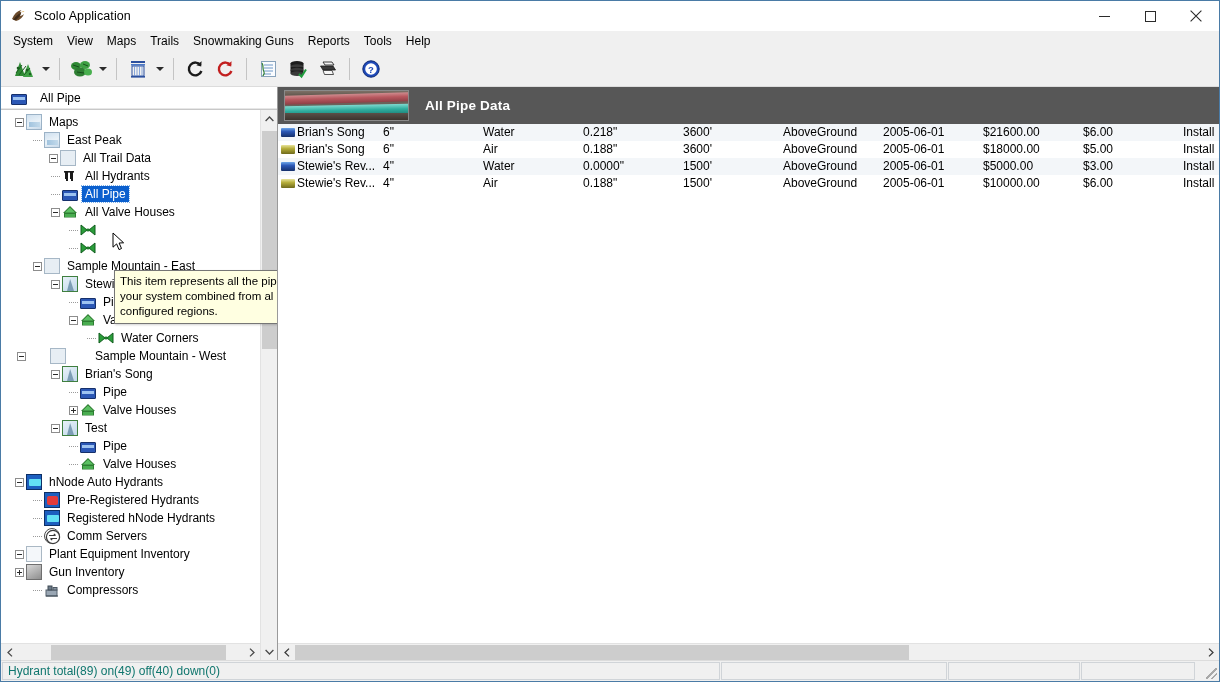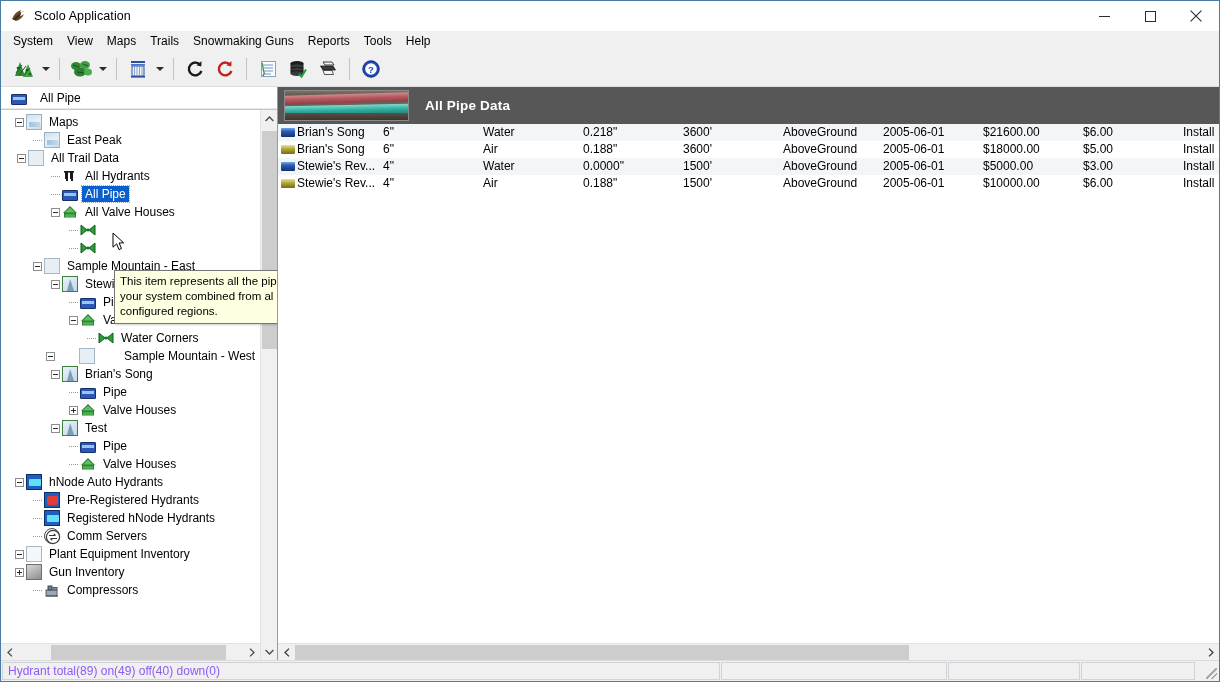--- a/index.html
+++ b/index.html
@@ -295,21 +295,21 @@
   
   .statusbar {
     height: 21px; min-height: 21px;
     background: #f0f0f0;
     display: flex; align-items: stretch;
     border-top: 1px solid #dcdcdc;
   }
   .spanel {
     border: 1px solid #d0d4d8;
     margin: 1px 0 1px 1px;
-    font-size: 12px; color: #8b5cf6; line-height: 17px;
+    font-size: 12px; color: #0f766e; line-height: 17px;
     padding-left: 5px; overflow: hidden; white-space: nowrap;
     background: #f0f0f0;
   }
   .grip {
     width: 16px; margin-left: auto; position: relative;
   }
   .grip:after {
     content: ""; position: absolute; right: 2px; bottom: 2px;
     width: 11px; height: 11px;
     background:
@@ -470,21 +470,21 @@
             <div class="trow" style="padding-left: 14px;">
               <span class="expander"></span>
               <span class="ico ico-map"></span>
               <span class="tlabel">Maps</span>
             </div>
             <div class="trow" style="padding-left: 32px; text-align: center;">
               <span class="dots"></span>
               <span class="ico ico-map"></span>
               <span class="tlabel">East Peak</span>
             </div>
-            <div class="trow" style="padding-left: 16px;">
+            <div class="trow" style="padding-left: 48px;">
               <span class="expander"></span>
               <span class="ico ico-folder"></span>
               <span class="tlabel">All Trail Data</span>
             </div>
             <div class="trow" style="padding-left: 50px;">
               <span class="dots"></span>
               <span class="ico ico-hyd"><svg width="16" height="16" viewBox="0 0 16 16">
                   <path d="M3 4 h3 v9 h-2 v-2 h-1 z" fill="#1a1a1a"></path>
                   <path d="M8 4 h3 v9 h-2 v-2 h-1 z" fill="#1a1a1a"></path>
                   <rect x="2" y="3" width="5" height="1.6" fill="#1a1a1a"></rect>
@@ -552,21 +552,21 @@
             </div>
             <div class="trow" style="padding-left: 86px;">
               <span class="dots"></span>
               <span class="ico ico-bowtie"><svg width="16" height="16" viewBox="0 0 16 16">
                   <path d="M1 3 L7 8 L1 13 Z" fill="#2a9d3a" stroke="#0f5c1c"></path>
                   <path d="M15 3 L9 8 L15 13 Z" fill="#2a9d3a" stroke="#0f5c1c"></path>
                   <rect x="6.6" y="6.6" width="2.8" height="2.8" fill="#1f7a2b"></rect>
                 </svg></span>
               <span class="tlabel">Water Corners</span>
             </div>
-            <div class="trow" style="padding-left: 45px; gap: 22px;">
+            <div class="trow" style="padding-left: 16px; gap: 22px;">
               <span class="expander"></span>
               <span class="ico ico-folder"></span>
               <span class="tlabel">Sample Mountain - West</span>
             </div>
             <div class="trow" style="padding-left: 50px;">
               <span class="expander"></span>
               <span class="ico ico-trail"></span>
               <span class="tlabel">Brian's Song</span>
             </div>
             <div class="trow" style="padding-left: 68px;">

